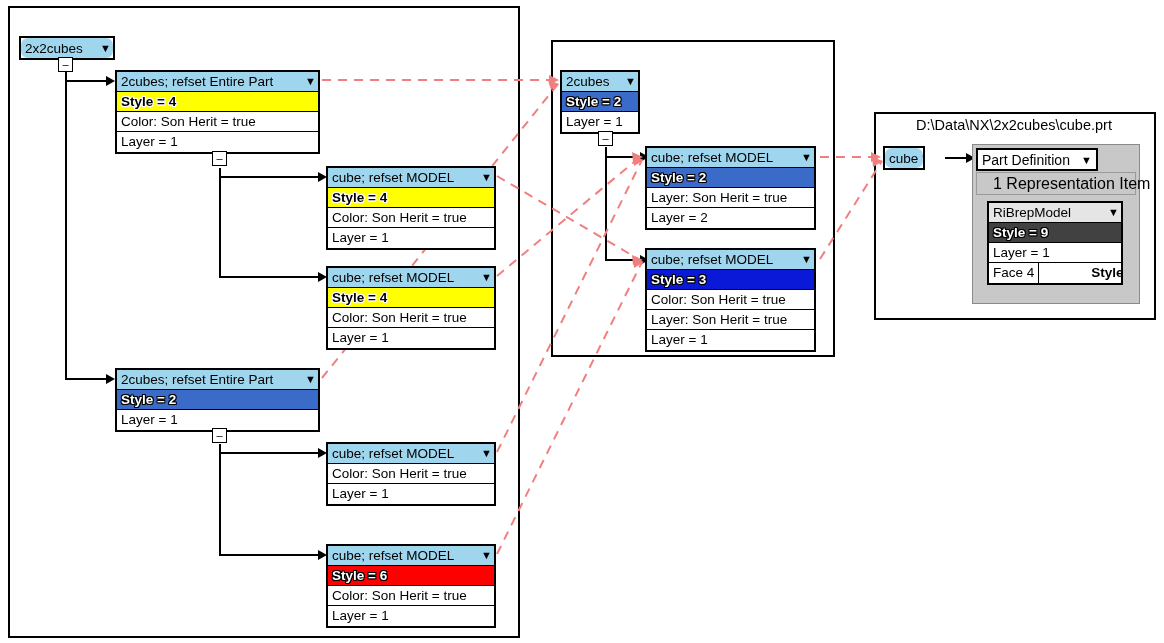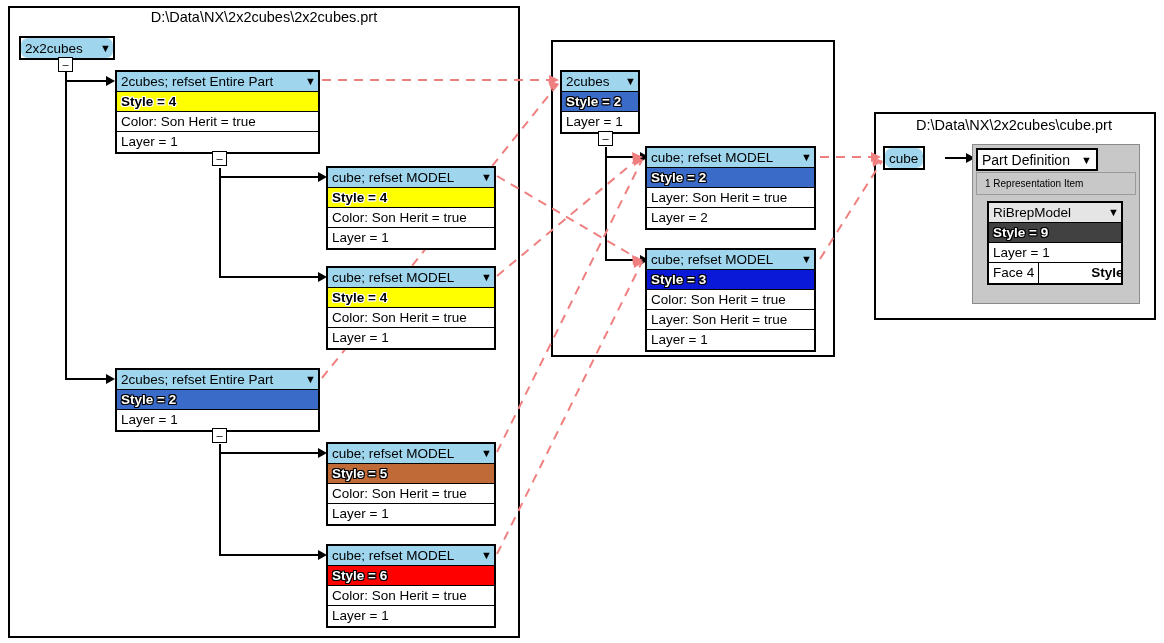--- a/index.html
+++ b/index.html
@@ -137,36 +137,35 @@
     display: flex;
     align-items: center;
     justify-content: space-between;
     z-index: 6;
     white-space: nowrap;
   }
   .gray-label {
     position: absolute;
     background: #c8c8c8;
     border: 1px solid #9a9a9a;
-    font-size: 10px;
+    font-size: 16px;
     line-height: 21px;
     height: 23px;
-    padding: 0 8px;
+    padding: 0 16px;
     z-index: 6;
     white-space: nowrap;
     color: #000;
   }
 </style>
 </head>
 <body>
 
 <div id="canvas">
 
   <div class="part-panel" style="left:8px; top:6px; width:512px; height:632px;"></div>
-  <div class="part-title" style="left:8px; top:9px; width:512px;">D:\Data\NX\2x2cubes\2x2cubes.prt</div>
 
   <div class="part-panel" style="left:551px; top:40px; width:284px; height:317px;"></div>
 
   <div class="part-panel" style="left:874px; top:112px; width:282px; height:208px;"></div>
   <div class="part-title" style="left:874px; top:117px; width:280px;">D:\Data\NX\2x2cubes\cube.prt</div>
 
   <div class="conn v" style="left:65px; top:68px; height:312px;"></div>
   <div class="conn h" style="left:65px; top:80px; width:44px;"></div>
   <div class="arrowhead" style="left:106px; top:76px;"></div>
   <div class="conn h" style="left:65px; top:378px; width:44px;"></div>
@@ -263,21 +262,20 @@
     <div class="node-row style-row dark" style="background:#3b6bc8;">Style = 2</div>
     <div class="node-row">Layer = 1</div>
   </div>
   <div class="toggle" style="left:212px; top:428px;">–</div>
 
   <div class="node" style="left:326px; top:442px; width:170px;">
     <div class="node-row hdr">
       <span>cube; refset MODEL</span>
       <span class="caret">▼</span>
     </div>
-    <div class="node-row style-row dark" style="background:#c06a38;">Style = 5</div>
     <div class="node-row">Color: Son Herit = true</div>
     <div class="node-row">Layer = 1</div>
   </div>
 
   <div class="node" style="left:326px; top:544px; width:170px;">
     <div class="node-row hdr">
       <span>cube; refset MODEL</span>
       <span class="caret">▼</span>
     </div>
     <div class="node-row style-row dark" style="background:#fe0000;">Style = 6</div>

